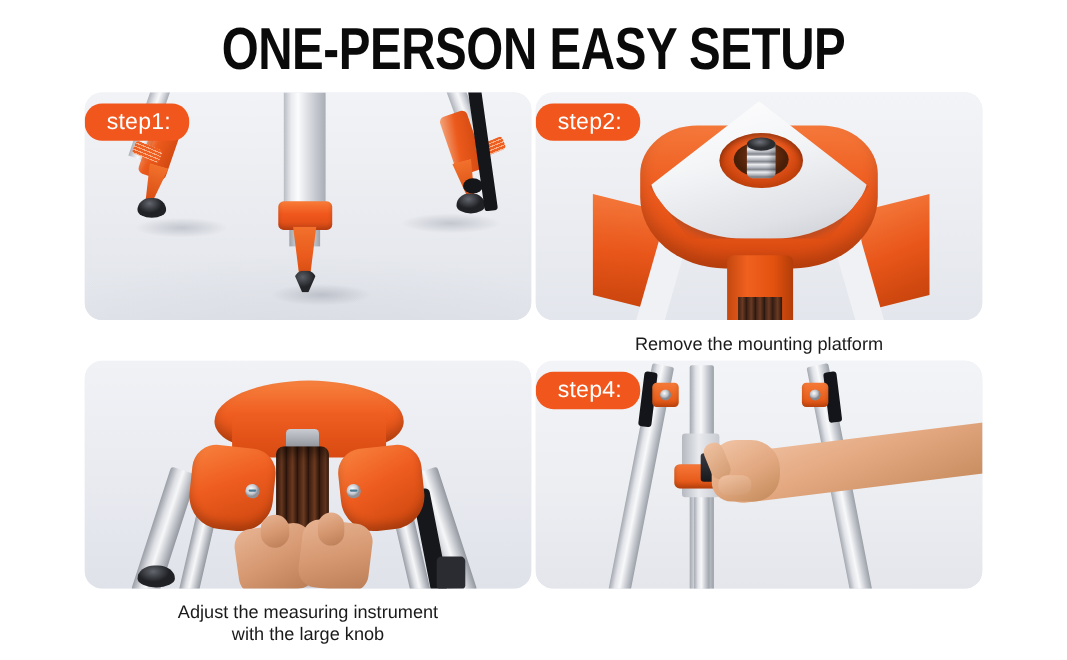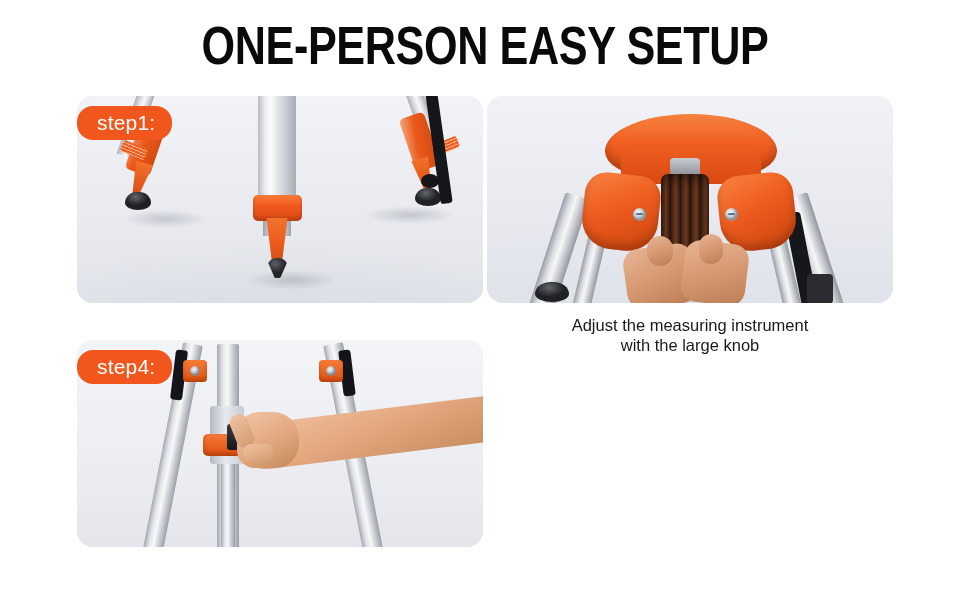--- a/index.html
+++ b/index.html
@@ -34,21 +34,21 @@
     letter-spacing: -0.5px;
     color: #0a0a0a;
     transform: scaleX(0.80);
     transform-origin: center top;
     white-space: nowrap;
   }
 
   
   .grid {
     position: absolute;
-    top: 96px;
+    top: 84px;
     left: 77px;
     width: 816px;
     height: 492px;
     display: grid;
     grid-template-columns: 406px 406px;
     grid-template-rows: 244px 248px;
     column-gap: 4px;
     row-gap: 0px;
   }
 
@@ -368,20 +368,43 @@
           <div class="p1-rubber" style="left:338px; top:92px;"></div>
           <div style="position:absolute; left:356px; top:44px; width:26px; height:12px; background:repeating-linear-gradient(180deg,#ef5f22 0 2px,#f8ae86 2px 3px); transform:rotate(-22deg); border-radius:3px;"></div>
 
           <div class="p1-strap" style="left:356px; top:-4px; width:12px; height:112px; transform:rotate(-8deg);"></div>
           <div class="p1-strap" style="left:344px; top:78px; width:18px; height:14px; border-radius:50%;"></div>
         </div>
         <div class="badge">step1:</div>
       </div>
     </div>
 
+    <div class="cell">
+      <div class="panel">
+        <div class="art">
+          <div class="p2-bg"></div>
+
+          <div class="p2-hinge" style="left:52px; top:100px; transform:skewY(14deg);"></div>
+          <div class="p2-hinge" style="left:296px; top:100px; transform:skewY(-14deg);"></div>
+          <div class="p2-gap" style="left:104px; top:118px; width:26px; height:90px; transform:skewX(-16deg);"></div>
+          <div class="p2-gap" style="left:278px; top:118px; width:26px; height:90px; transform:skewX(16deg);"></div>
+
+          <div class="p2-body"></div>
+          <div class="p2-stem"></div>
+          <div class="p2-stemdark"></div>
+          <div class="p2-plate"></div>
+          <div class="p2-hole-outer"></div>
+          <div class="p2-hole-inner"></div>
+          <div class="p2-screw"></div>
+          <div class="p2-screwtop"></div>
+        </div>
+        <div class="badge">step2:</div>
+      </div>
+      <div class="caption">Remove the mounting platform</div>
+    </div>
 
     <div class="cell">
       <div class="panel">
         <div class="art">
           <div class="p3-bg"></div>
 
           <div class="p3-leg" style="left:78px; top:100px; height:118px; transform:rotate(18deg); transform-origin:top center;"></div>
           <div class="p3-leg" style="left:296px; top:100px; height:118px; transform:rotate(-18deg); transform-origin:top center;"></div>
           <div class="p3-leg" style="left:110px; top:104px; height:110px; width:18px; transform:rotate(13deg); transform-origin:top center;"></div>
           <div class="p3-leg" style="left:272px; top:104px; height:110px; width:18px; transform:rotate(-13deg); transform-origin:top center;"></div>

